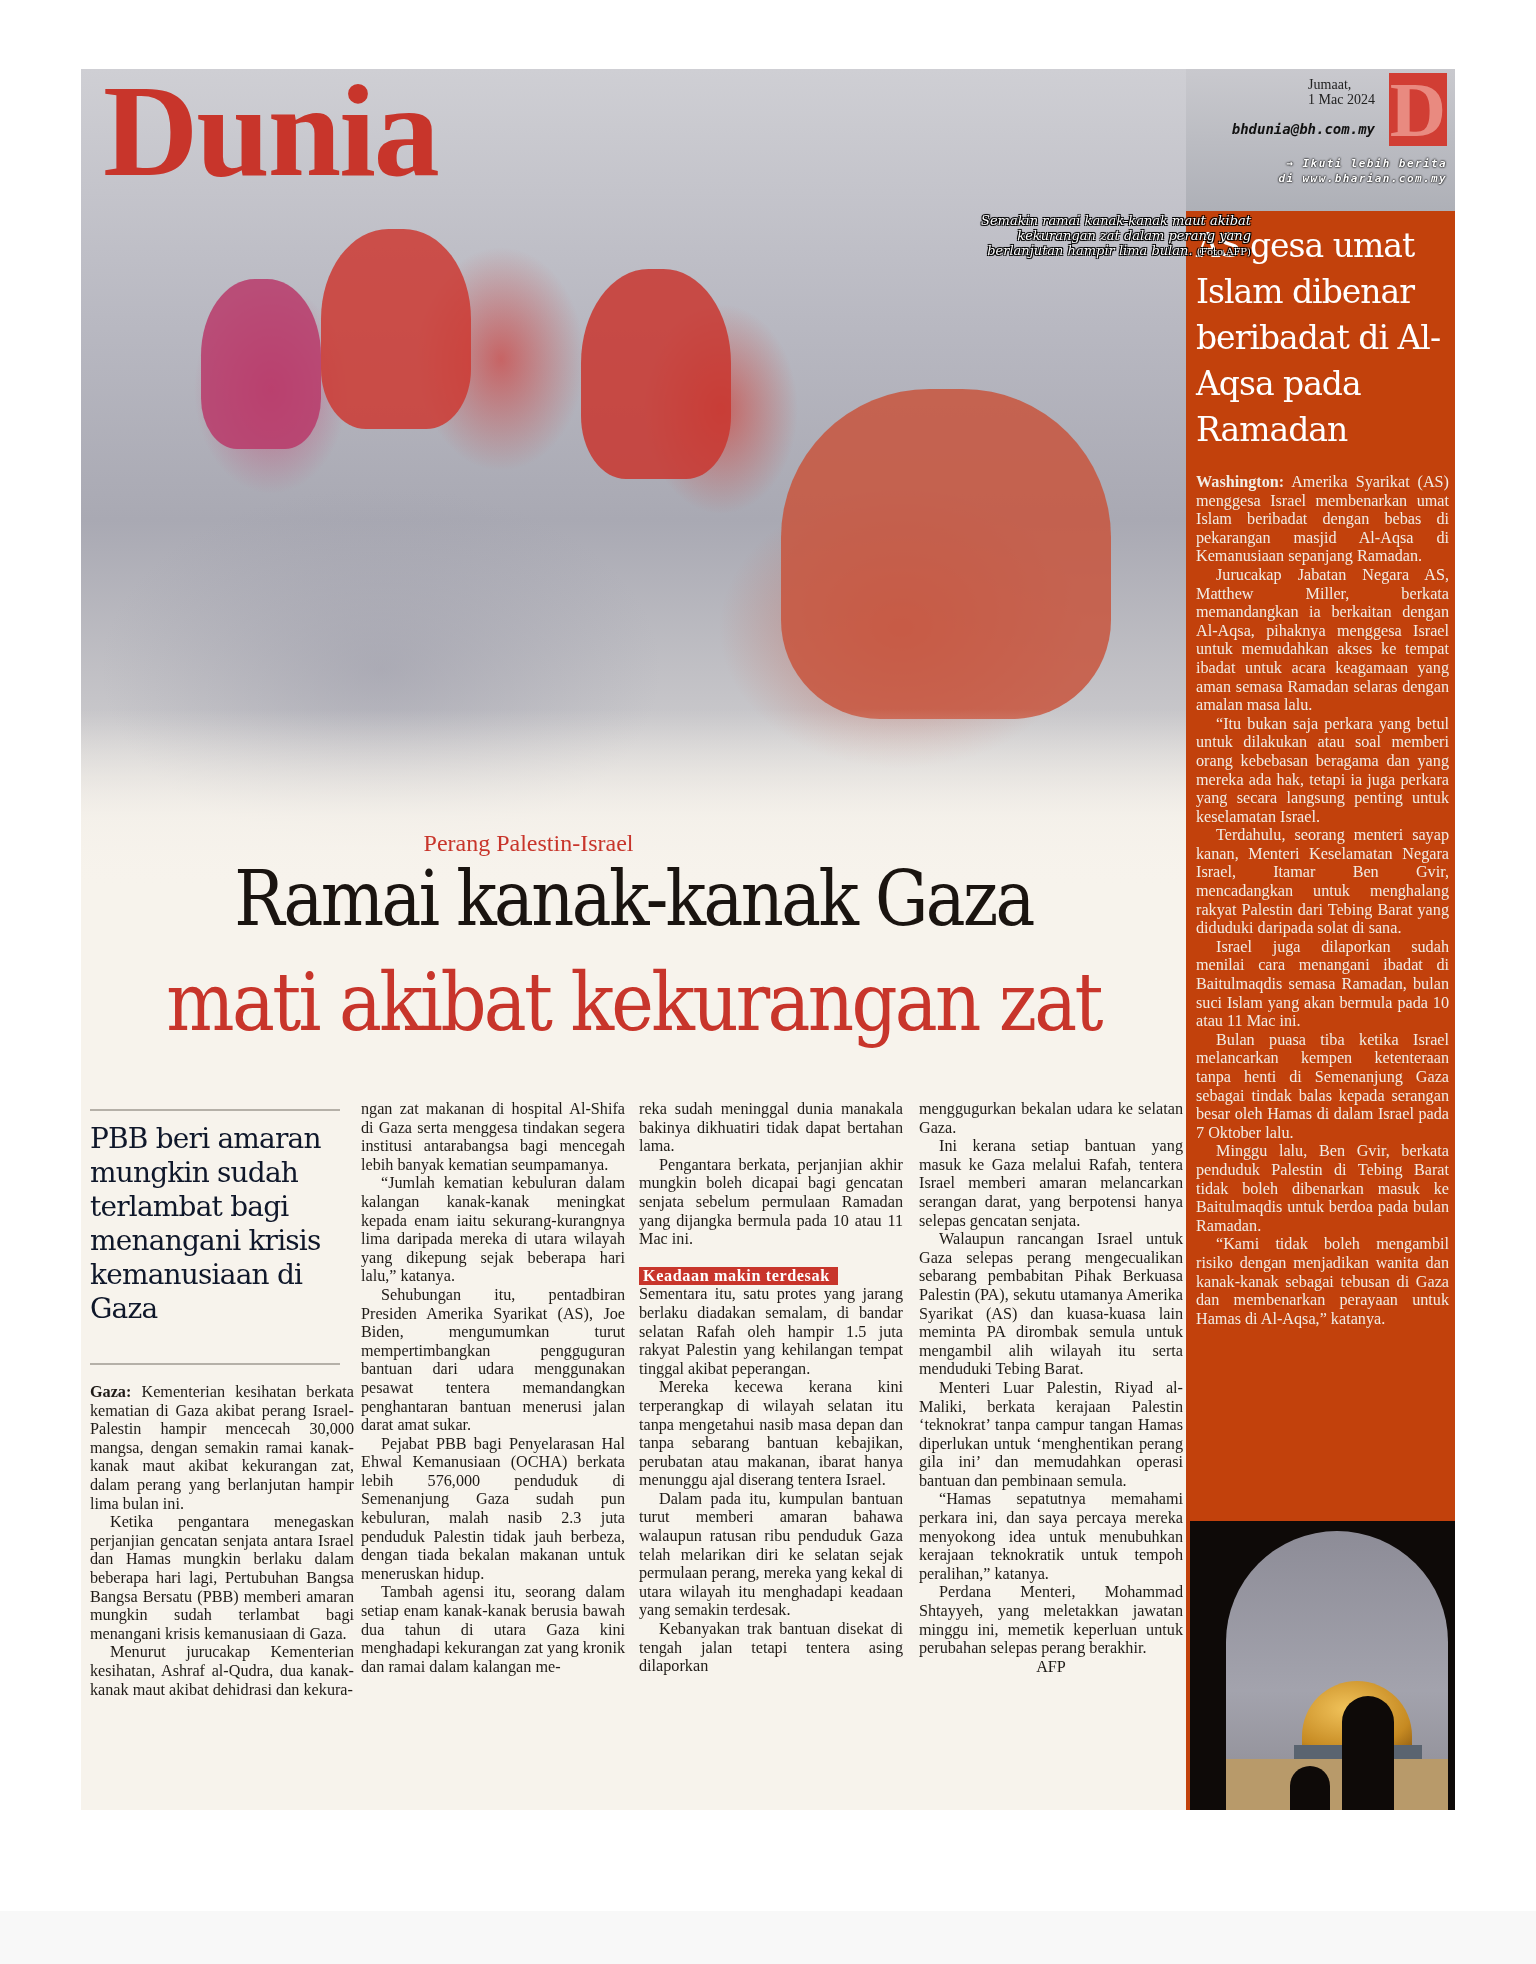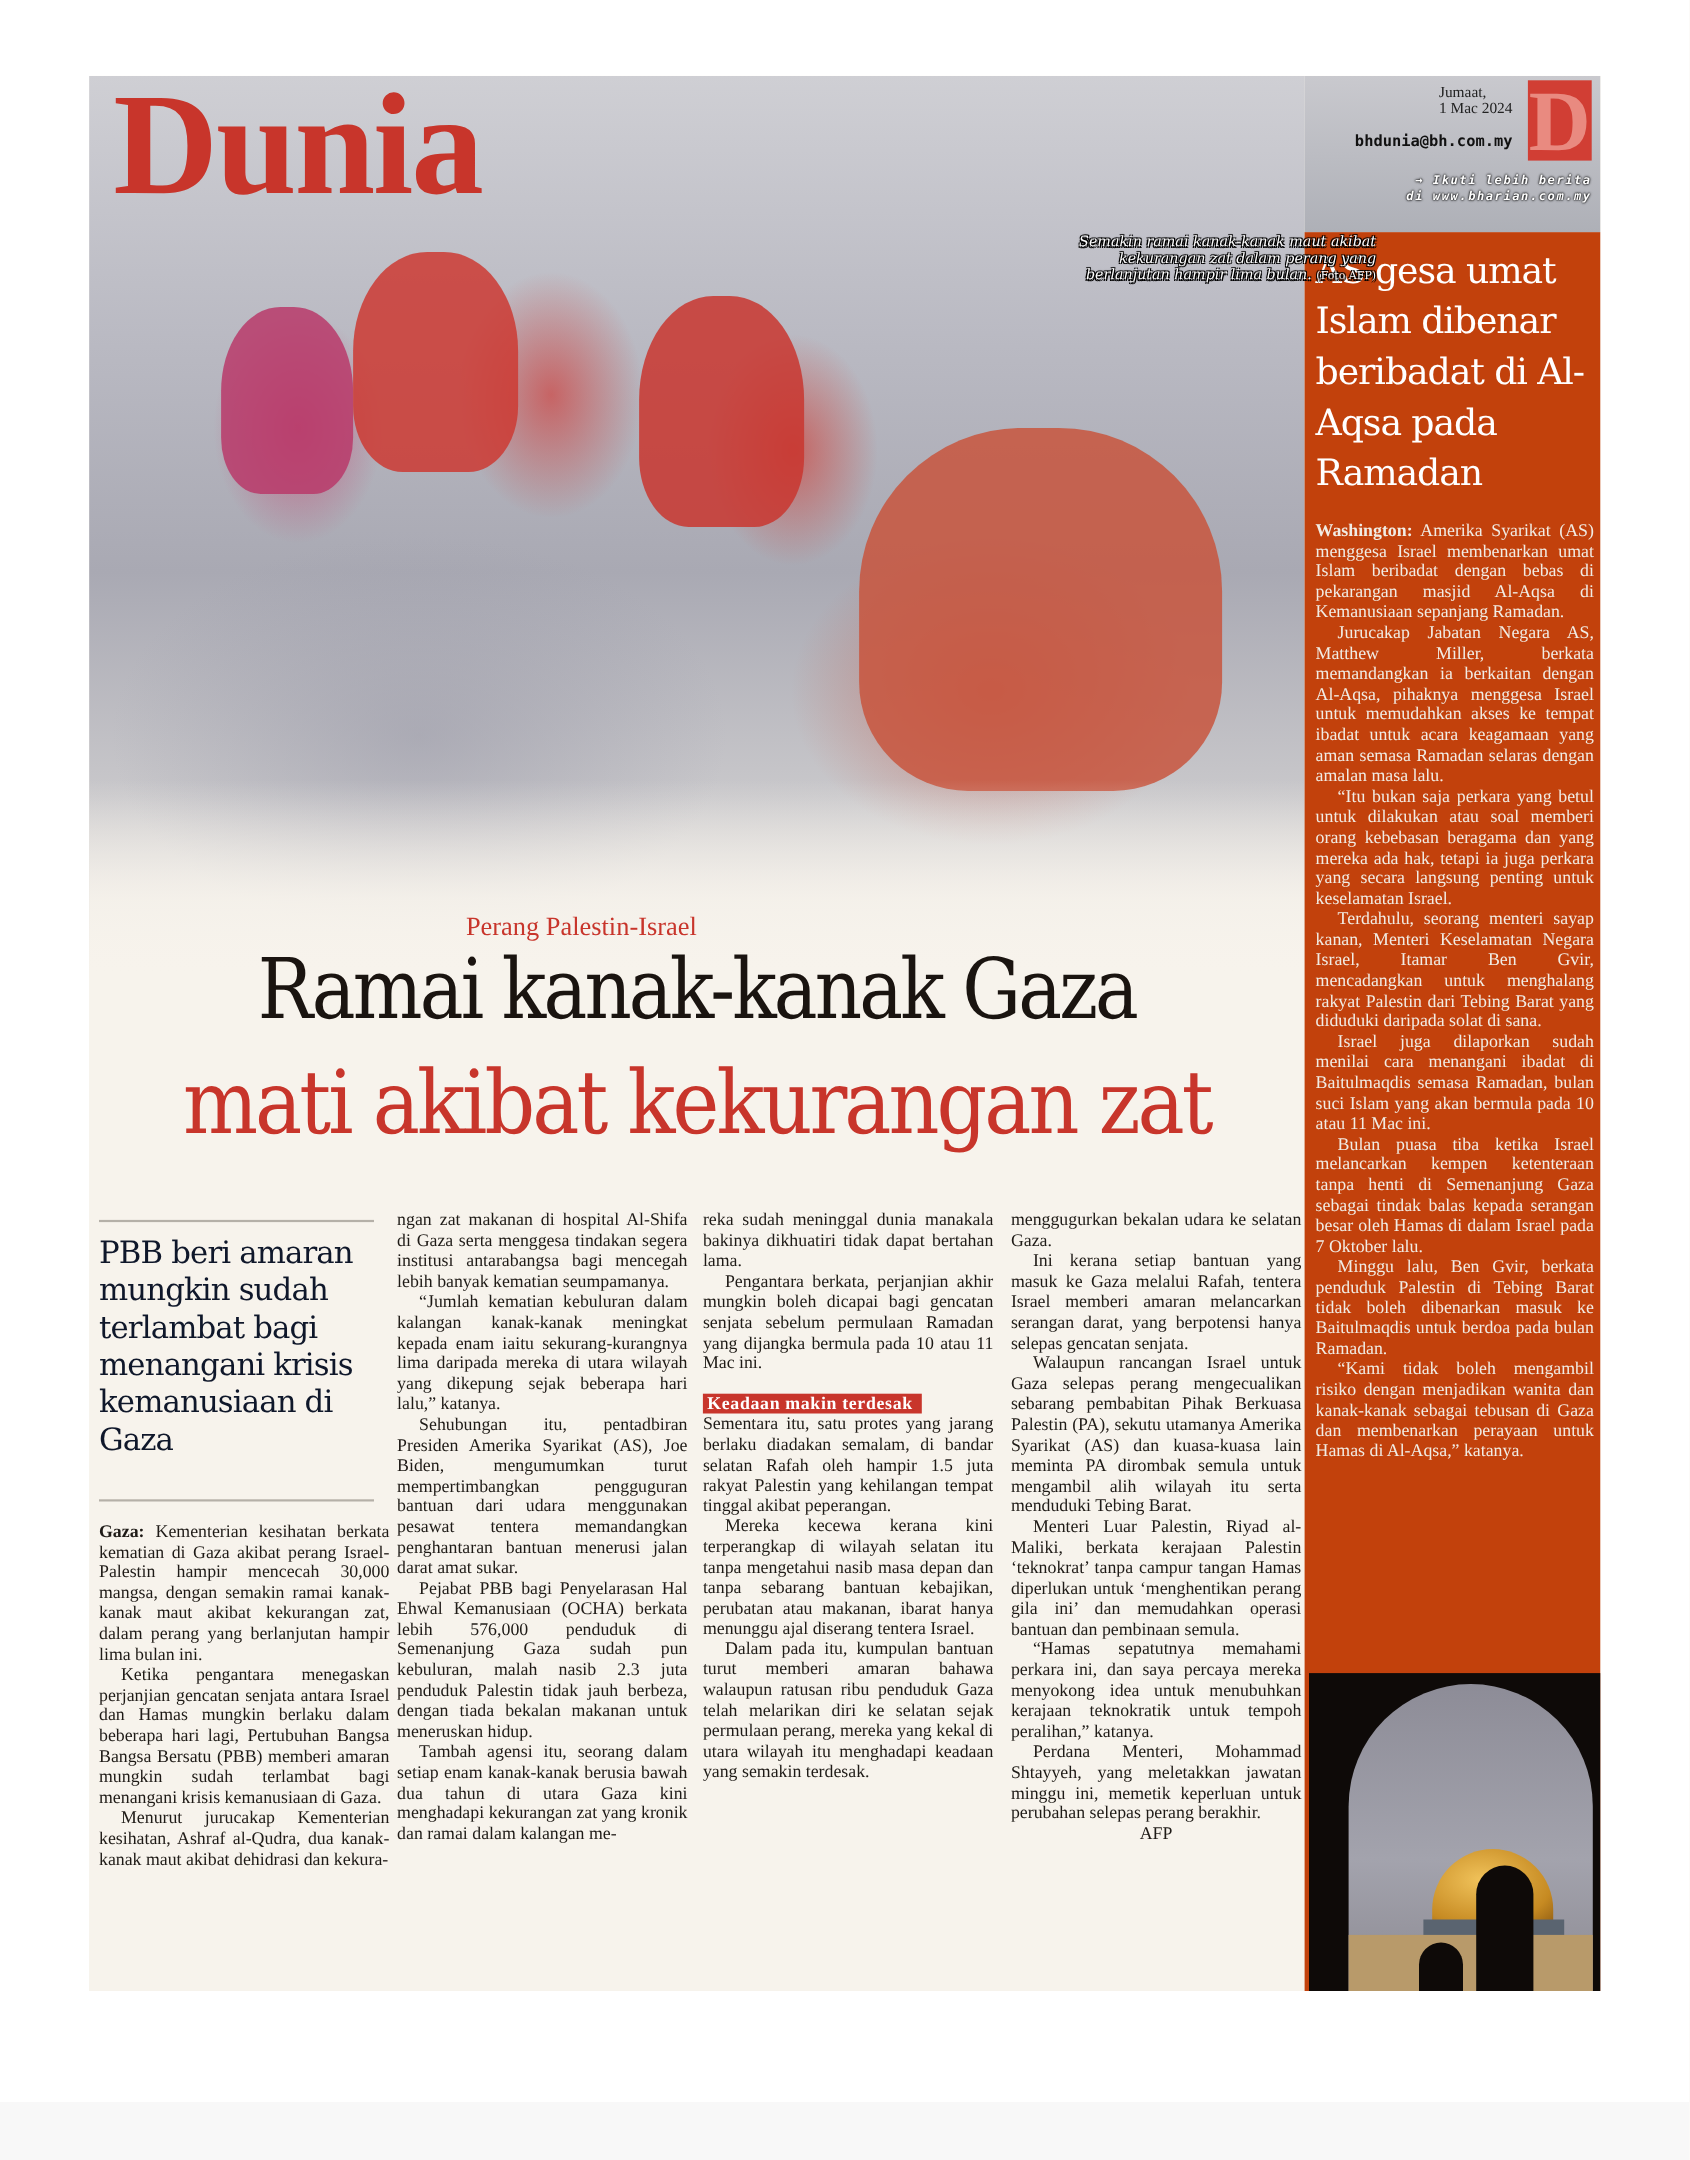--- a/index.html
+++ b/index.html
@@ -27,21 +27,21 @@
     font-style:italic; font-size:13px; line-height:15px; color:#fff; z-index:2;
     text-shadow:-1px -1px 0 #000, 1px -1px 0 #000, -1px 1px 0 #000, 1px 1px 0 #000, 0 0 2px #000; }
   .caption .credit { font-size:10px; font-style:normal; }
 
   
   .topright { position:absolute; left:1105px; top:0; width:269px; height:142px;
     background:linear-gradient(180deg,#c9c9ce,#aeb0b7); z-index:2; }
   .date { position:absolute; right:80px; top:8px; font-family:"Liberation Serif", serif; font-size:14px; line-height:15px; color:#222; }
   .d-logo { position:absolute; right:8px; top:4px; width:58px; height:73px; background:#d13e34;
     color:#e98a80; font-family:"Liberation Serif", serif; font-weight:bold; font-size:78px; line-height:73px; text-align:center; }
-  .email { position:absolute; right:80px; top:52px; font-family:"DejaVu Sans Mono", monospace; font-weight:bold; font-size:14px; color:#111; }
+  .email { position:absolute; right:80px; top:52px; font-family:"DejaVu Sans Mono", monospace; font-weight:bold; font-style:italic; font-size:14px; color:#111; }
   .follow { position:absolute; right:8px; top:87px; text-align:right; font-family:"DejaVu Sans Mono", monospace; font-weight:bold; font-style:italic;
     font-size:11px; line-height:15px; letter-spacing:1.4px; color:#fff; text-shadow:0 0 2px #000, 0 0 2px #000; }
 
   
   .kicker { position:absolute; left:0; width:895px; top:761px; text-align:center; font-family:"Liberation Serif", serif;
     font-size:24px; color:#c8352b; z-index:3; }
   .hl1 { position:absolute; left:0; width:1105px; top:792px; text-align:center; font-family:"DejaVu Serif", serif;
     font-size:76px; letter-spacing:-3px; color:#1a1410; z-index:3; line-height:1; transform:scaleX(0.88); }
   .hl2 { position:absolute; left:0; width:1105px; top:894px; text-align:center; font-family:"DejaVu Serif", serif;
     font-size:80px; letter-spacing:-3px; color:#c8352b; z-index:3; line-height:1; transform:scaleX(0.9); }
@@ -132,20 +132,21 @@
     <p>Tambah agensi itu, seorang dalam setiap enam kanak-kanak berusia bawah dua tahun di utara Gaza kini menghadapi kekurangan zat yang kronik dan ramai dalam kalangan me-</p>
   </div>
 
   <div class="col col3">
     <p class="noindent">reka sudah meninggal dunia manakala bakinya dikhuatiri tidak dapat bertahan lama.</p>
     <p>Pengantara berkata, perjanjian akhir mungkin boleh dicapai bagi gencatan senjata sebelum permulaan Ramadan yang dijangka bermula pada 10 atau 11 Mac ini.</p>
     <div class="subhead">Keadaan makin terdesak</div>
     <p class="noindent">Sementara itu, satu protes yang jarang berlaku diadakan semalam, di bandar selatan Rafah oleh hampir 1.5 juta rakyat Palestin yang kehilangan tempat tinggal akibat peperangan.</p>
     <p>Mereka kecewa kerana kini terperangkap di wilayah selatan itu tanpa mengetahui nasib masa depan dan tanpa sebarang bantuan kebajikan, perubatan atau makanan, ibarat hanya menunggu ajal diserang tentera Israel.</p>
     <p>Dalam pada itu, kumpulan bantuan turut memberi amaran bahawa walaupun ratusan ribu penduduk Gaza telah melarikan diri ke selatan sejak permulaan perang, mereka yang kekal di utara wilayah itu menghadapi keadaan yang semakin terdesak.</p>
+    <p>Kebanyakan trak bantuan disekat di tengah jalan tetapi tentera asing dilaporkan</p>
   </div>
 
   <div class="col col4">
     <p class="noindent">menggugurkan bekalan udara ke selatan Gaza.</p>
     <p>Ini kerana setiap bantuan yang masuk ke Gaza melalui Rafah, tentera Israel memberi amaran melancarkan serangan darat, yang berpotensi hanya selepas gencatan senjata.</p>
     <p>Walaupun rancangan Israel untuk Gaza selepas perang mengecualikan sebarang pembabitan Pihak Berkuasa Palestin (PA), sekutu utamanya Amerika Syarikat (AS) dan kuasa-kuasa lain meminta PA dirombak semula untuk mengambil alih wilayah itu serta menduduki Tebing Barat.</p>
     <p>Menteri Luar Palestin, Riyad al-Maliki, berkata kerajaan Palestin ‘teknokrat’ tanpa campur tangan Hamas diperlukan untuk ‘menghentikan perang gila ini’ dan memudahkan operasi bantuan dan pembinaan semula.</p>
     <p>“Hamas sepatutnya memahami perkara ini, dan saya percaya mereka menyokong idea untuk menubuhkan kerajaan teknokratik untuk tempoh peralihan,” katanya.</p>
     <p>Perdana Menteri, Mohammad Shtayyeh, yang meletakkan jawatan minggu ini, memetik keperluan untuk perubahan selepas perang berakhir.</p>
     <p class="sign">AFP</p>

